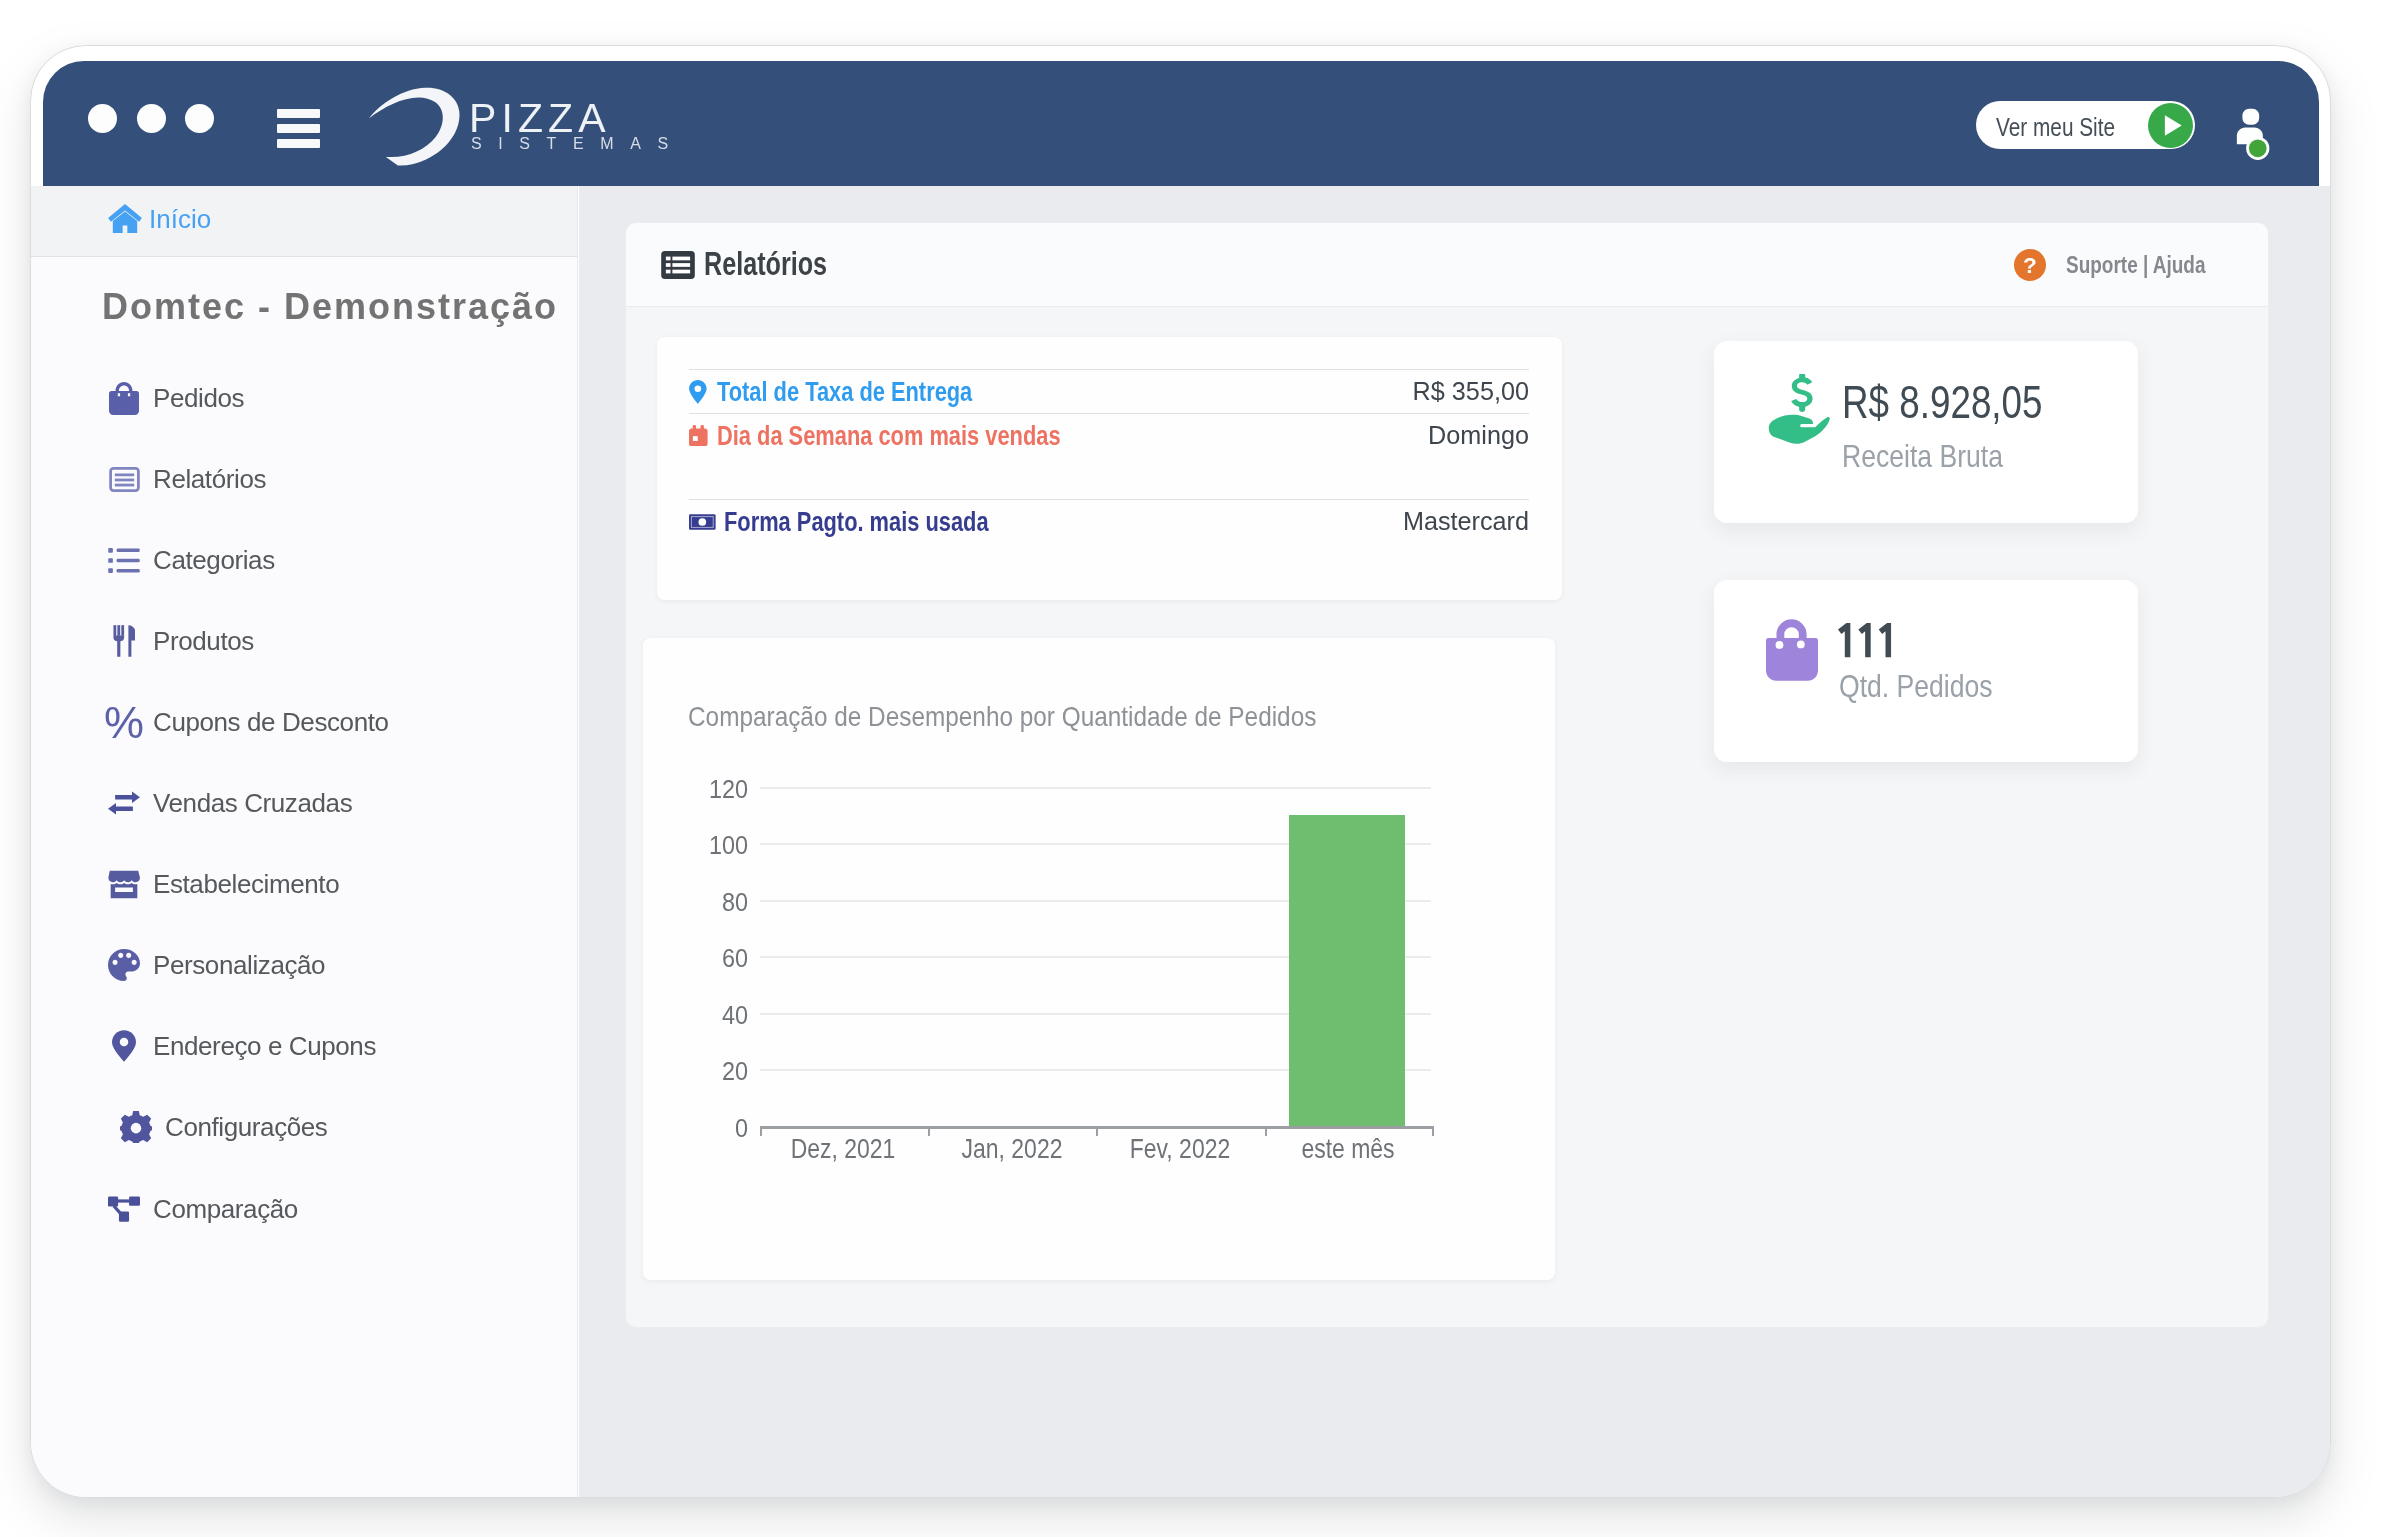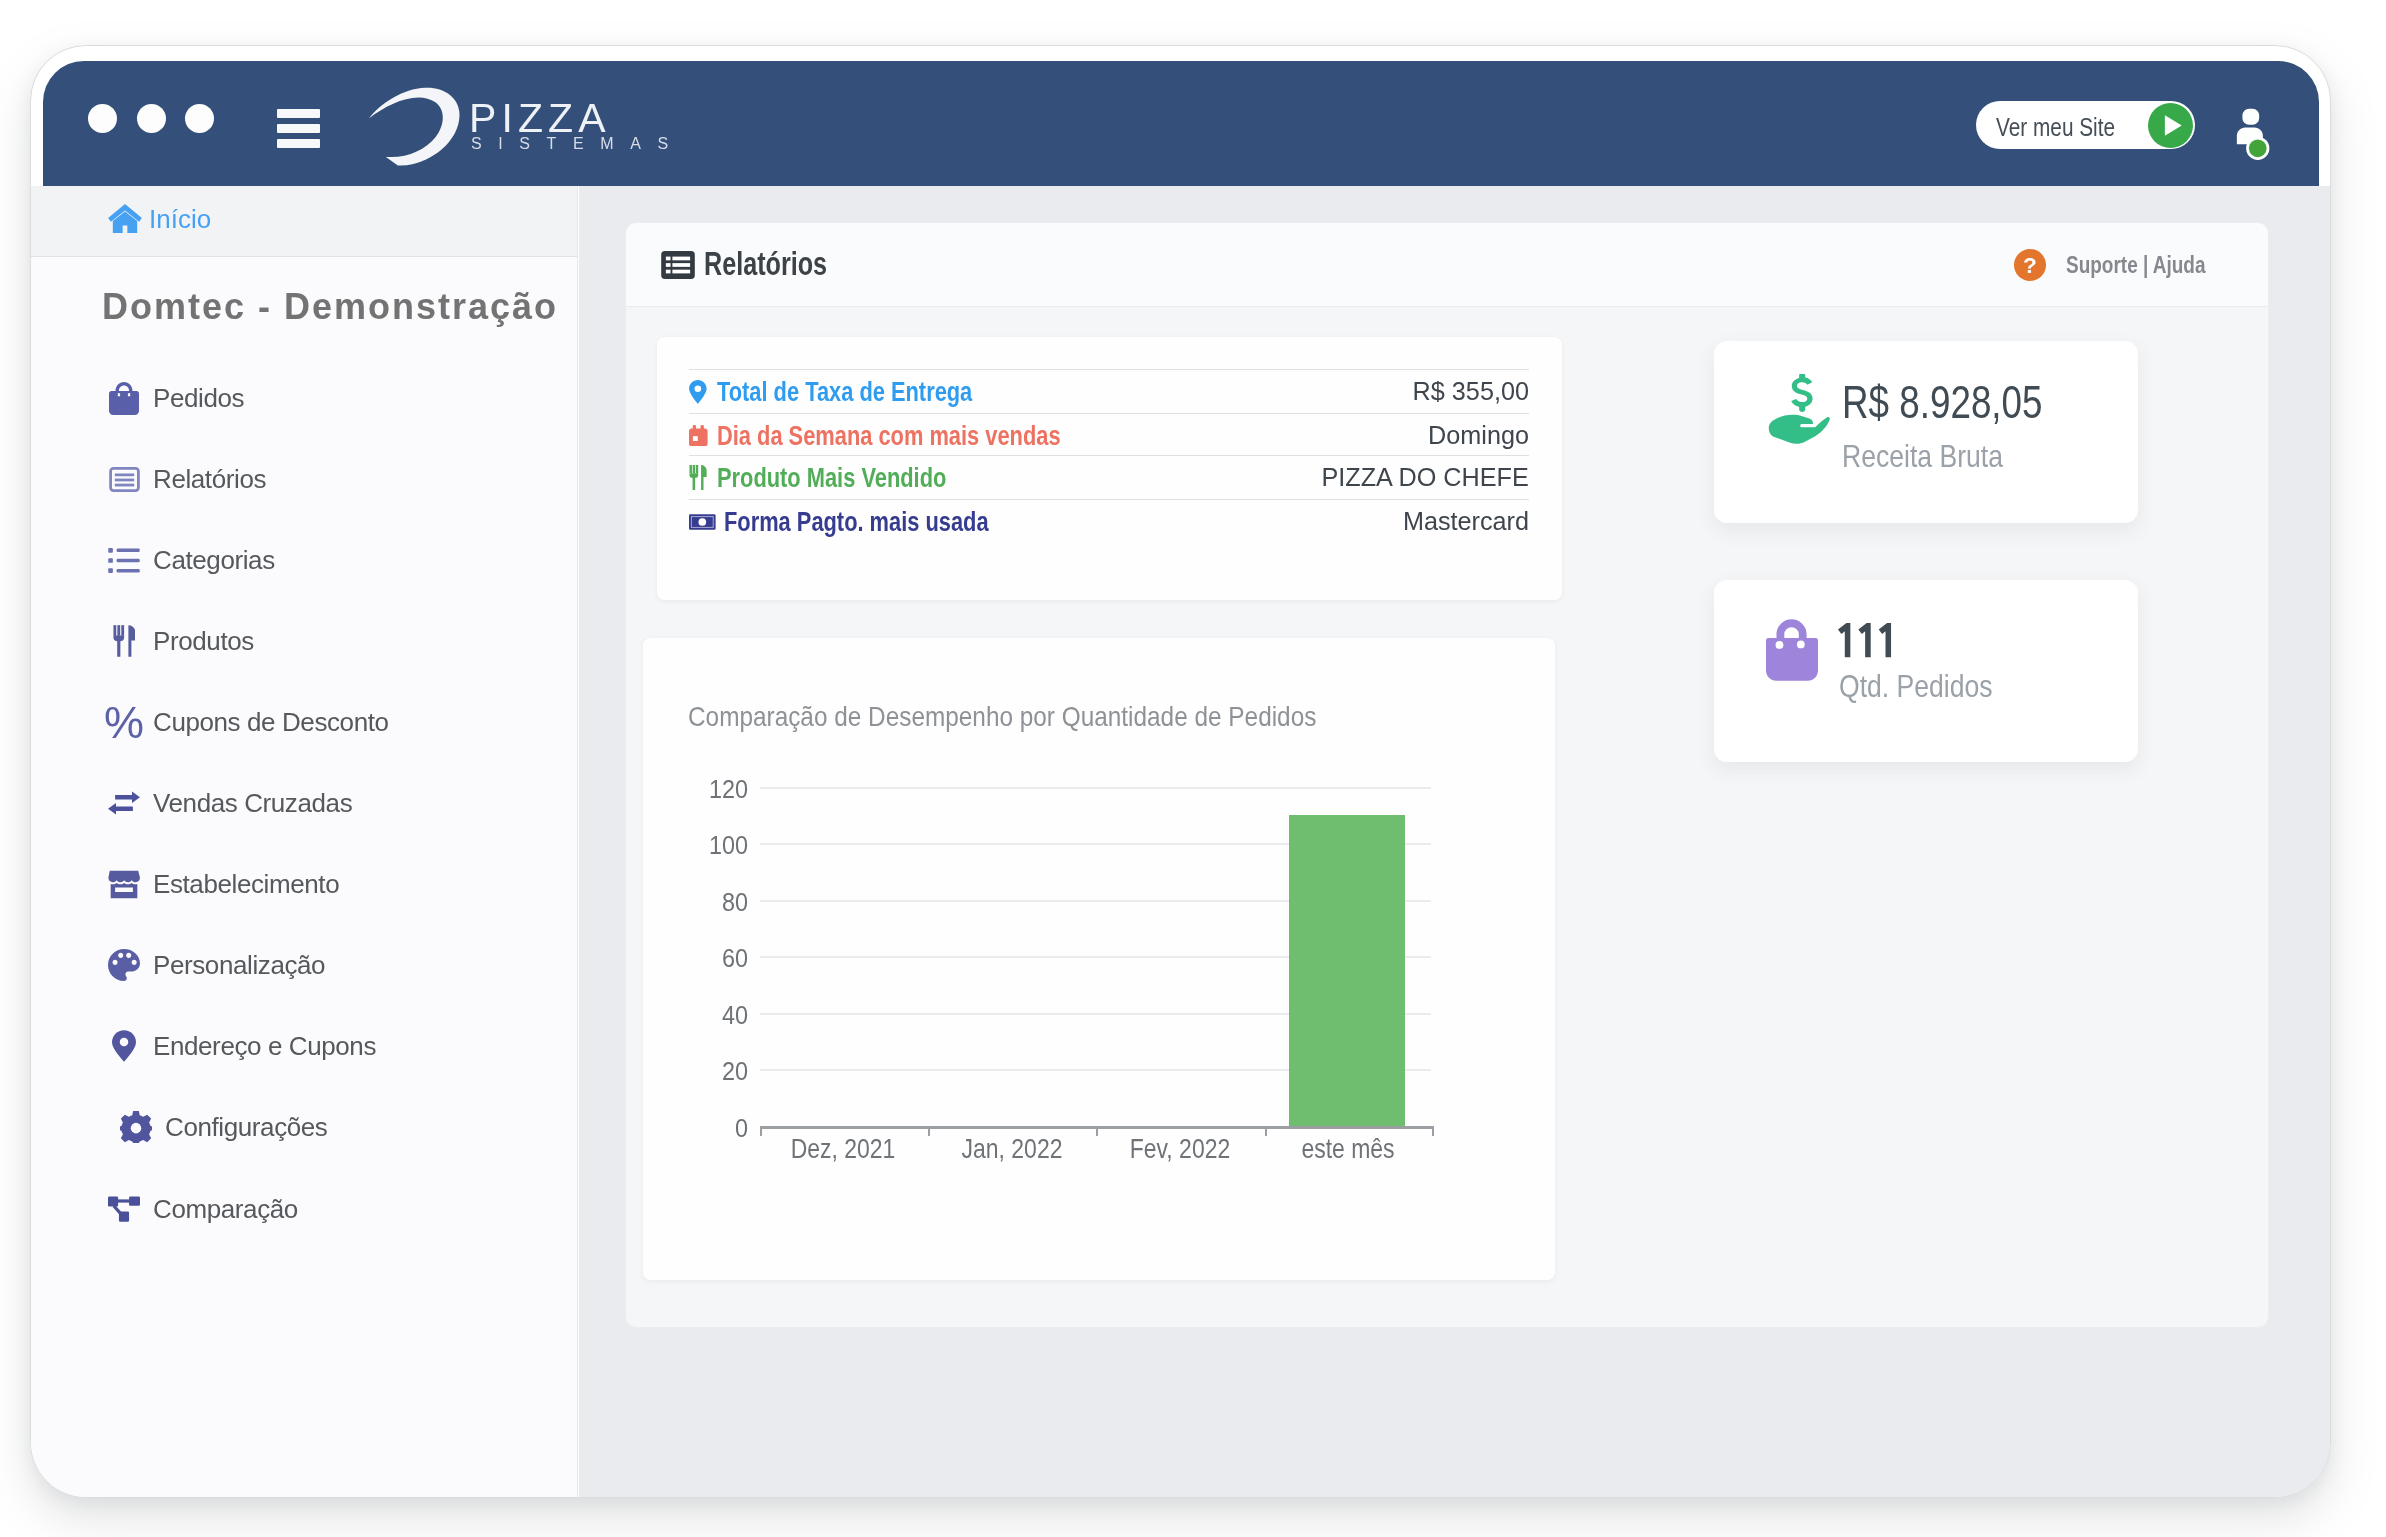--- a/index.html
+++ b/index.html
@@ -265,35 +265,20 @@
           <div class="lic">
             <svg width="18.6" height="21.4" viewBox="0 0 20 23">
                 <rect x="4" y="0" width="3.6" height="7" rx="1.5" fill="#ee7261"></rect>
                 <rect x="12.4" y="0" width="3.6" height="7" rx="1.5" fill="#ee7261"></rect>
                 <path d="M0 6.5 C0 5 1.2 3.8 2.8 3.8 L17.2 3.8 C18.8 3.8 20 5 20 6.5 L20 20.2 C20 21.8 18.8 23 17.2 23 L2.8 23 C1.2 23 0 21.8 0 20.2 Z" fill="#ee7261"></path>
                 <rect x="4.2" y="12" width="5.2" height="5.2" fill="#fff"></rect>
               </svg>
           </div>
           <div class="lbl" style="color:#ee7261;">Dia da Semana com mais vendas</div>
           <div class="val">Domingo</div>
-        </div>
-        <div class="trow" style="top:118px;">
-          <div class="lic">
-            <svg width="17.7" height="25" viewBox="0 0 19 27">
-                <g fill="#51ad58">
-                  <rect x="0.5" y="0" width="2.6" height="9"></rect>
-                  <rect x="3.9" y="0" width="2.6" height="9"></rect>
-                  <rect x="7.3" y="0" width="2.6" height="9"></rect>
-                  <path d="M0.5 9 L9.9 9 L9.9 11 C9.9 12.6 8.6 13.9 7 13.9 L6.6 13.9 L6.6 27 L3.8 27 L3.8 13.9 L3.4 13.9 C1.8 13.9 0.5 12.6 0.5 11 Z"></path>
-                  <path d="M13 0 C16.3 0 19 2.7 19 6 L19 13 L15.6 13 L15.6 27 L13 27 Z"></path>
-                </g>
-              </svg>
-          </div>
-          <div class="lbl" style="color:#51ad58;">Produto Mais Vendido</div>
-          <div class="val">PIZZA DO CHEFE</div>
         </div>
         <div class="trow" style="top:162px;">
           <div class="lic" style="flex:0 0 35px;">
             <svg width="27" height="16" viewBox="0 0 29 17" style="margin-right:8.4px;">
                 <rect x="0" y="0" width="29" height="17" rx="1.5" fill="#363d90"></rect>
                 <rect x="2.6" y="2.6" width="23.8" height="11.8" fill="none" stroke="#ffffff" stroke-width="1.1" opacity="0.55"></rect>
                 <circle cx="14.5" cy="8.5" r="4.2" fill="#fff"></circle>
               </svg>
           </div>
           <div class="lbl" style="color:#363d90;">Forma Pagto. mais usada</div>

